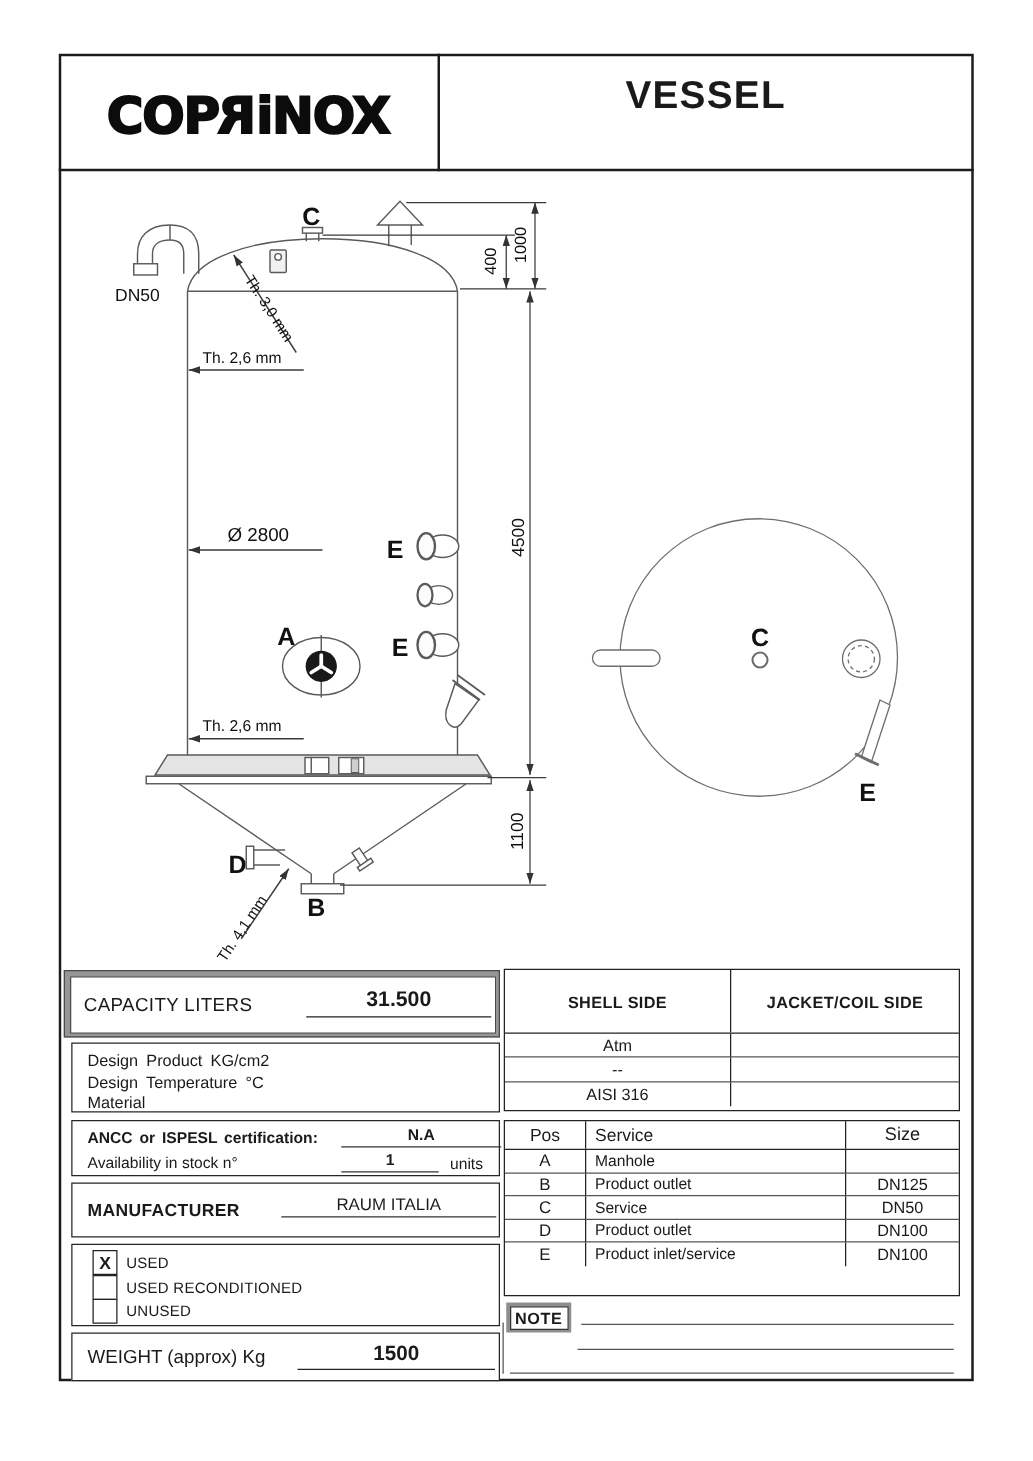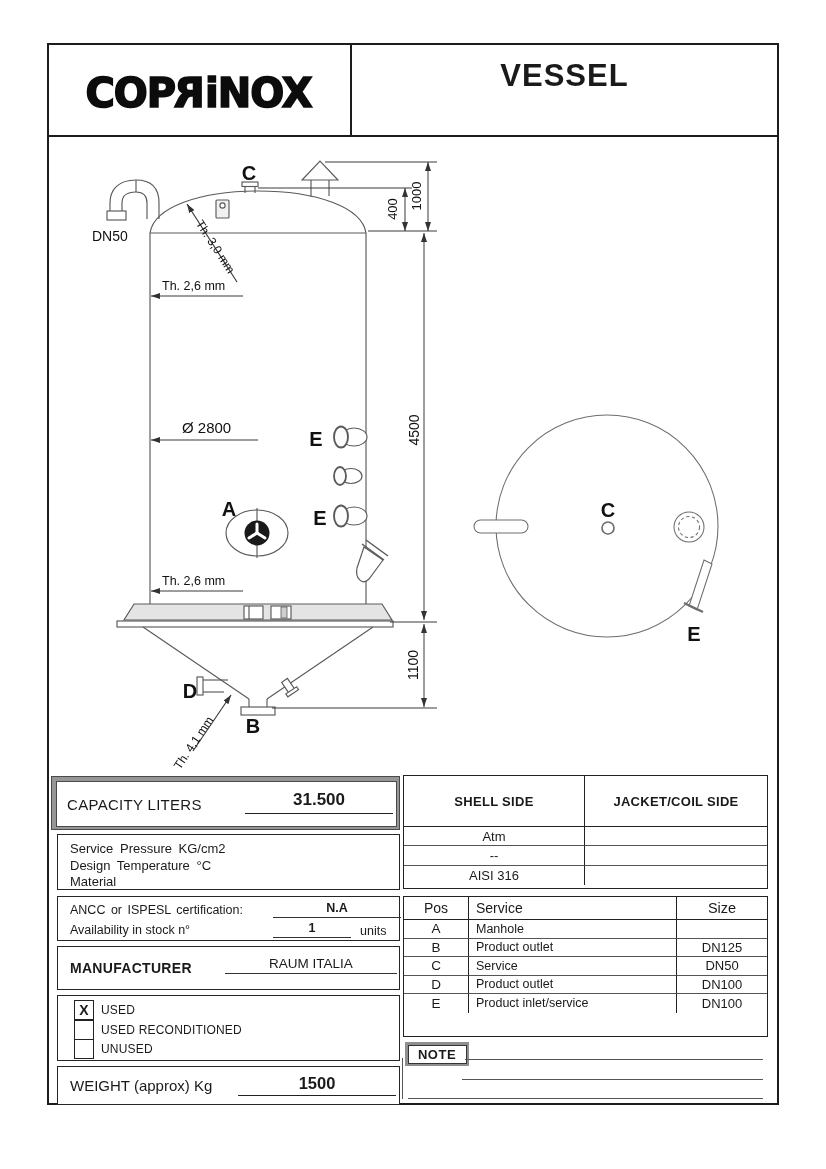--- a/index.html
+++ b/index.html
@@ -247,27 +247,27 @@
   </svg>
 
   <div class="abs cap-frame" style="left:51px;top:776px;width:349px;height:54px;">
     <div class="cap-inner">
       <span class="cap-label">CAPACITY LITERS</span>
       <span class="cap-value">31.500</span>
     </div>
   </div>
 
   <div class="abs box design-box" style="left:57px;top:834px;width:343px;height:56px;">
-    <div>Service Pressure KG/cm2</div>
+    <div>Design Product KG/cm2</div>
     <div>Design Temperature °C</div>
     <div>Material</div>
   </div>
 
   <div class="abs box ancc-box" style="left:57px;top:896px;width:343px;height:45px;">
-    <span class="abs" style="left:12px;top:6px;word-spacing:2px;">ANCC or ISPESL certification:</span>
+    <span class="abs" style="left:12px;top:6px;word-spacing:2px;font-weight:bold;">ANCC or ISPESL certification:</span>
     <span class="u-val" style="left:215px;top:4px;width:128px;">N.A</span>
     <span class="abs" style="left:12px;top:26px;">Availability in stock n°</span>
     <span class="u-val" style="left:215px;top:24px;width:78px;">1</span>
     <span class="abs" style="left:302px;top:27px;">units</span>
   </div>
 
   <div class="abs box mfr-box" style="left:57px;top:946px;width:343px;height:44px;">
     <span class="mfr-label">MANUFACTURER</span>
     <span class="mfr-value">RAUM ITALIA</span>
   </div>
@@ -319,21 +319,21 @@
       <div class="nz-cell c3 rule">DN50</div>
       <div class="nz-cell c1 rule">D</div>
       <div class="nz-cell c2 rule">Product outlet</div>
       <div class="nz-cell c3 rule">DN100</div>
       <div class="nz-cell c1">E</div>
       <div class="nz-cell c2">Product inlet/service</div>
       <div class="nz-cell c3">DN100</div>
     </div>
   </div>
 
-  <div class="abs note-label" style="left:405px;top:1042px;width:64px;height:24px;">
+  <div class="abs note-label" style="left:405px;top:1042px;width:52px;height:24px;">
     <div class="note-inner">NOTE</div>
   </div>
   <div class="abs note-vline" style="left:402px;top:1058px;width:0;height:41px;"></div>
   <div class="abs note-line" style="left:465px;top:1059px;width:298px;height:0;"></div>
   <div class="abs note-line" style="left:462px;top:1079px;width:301px;height:0;"></div>
   <div class="abs note-line" style="left:408px;top:1098px;width:355px;height:0;"></div>
 
 </div>
 
 </body></html>

